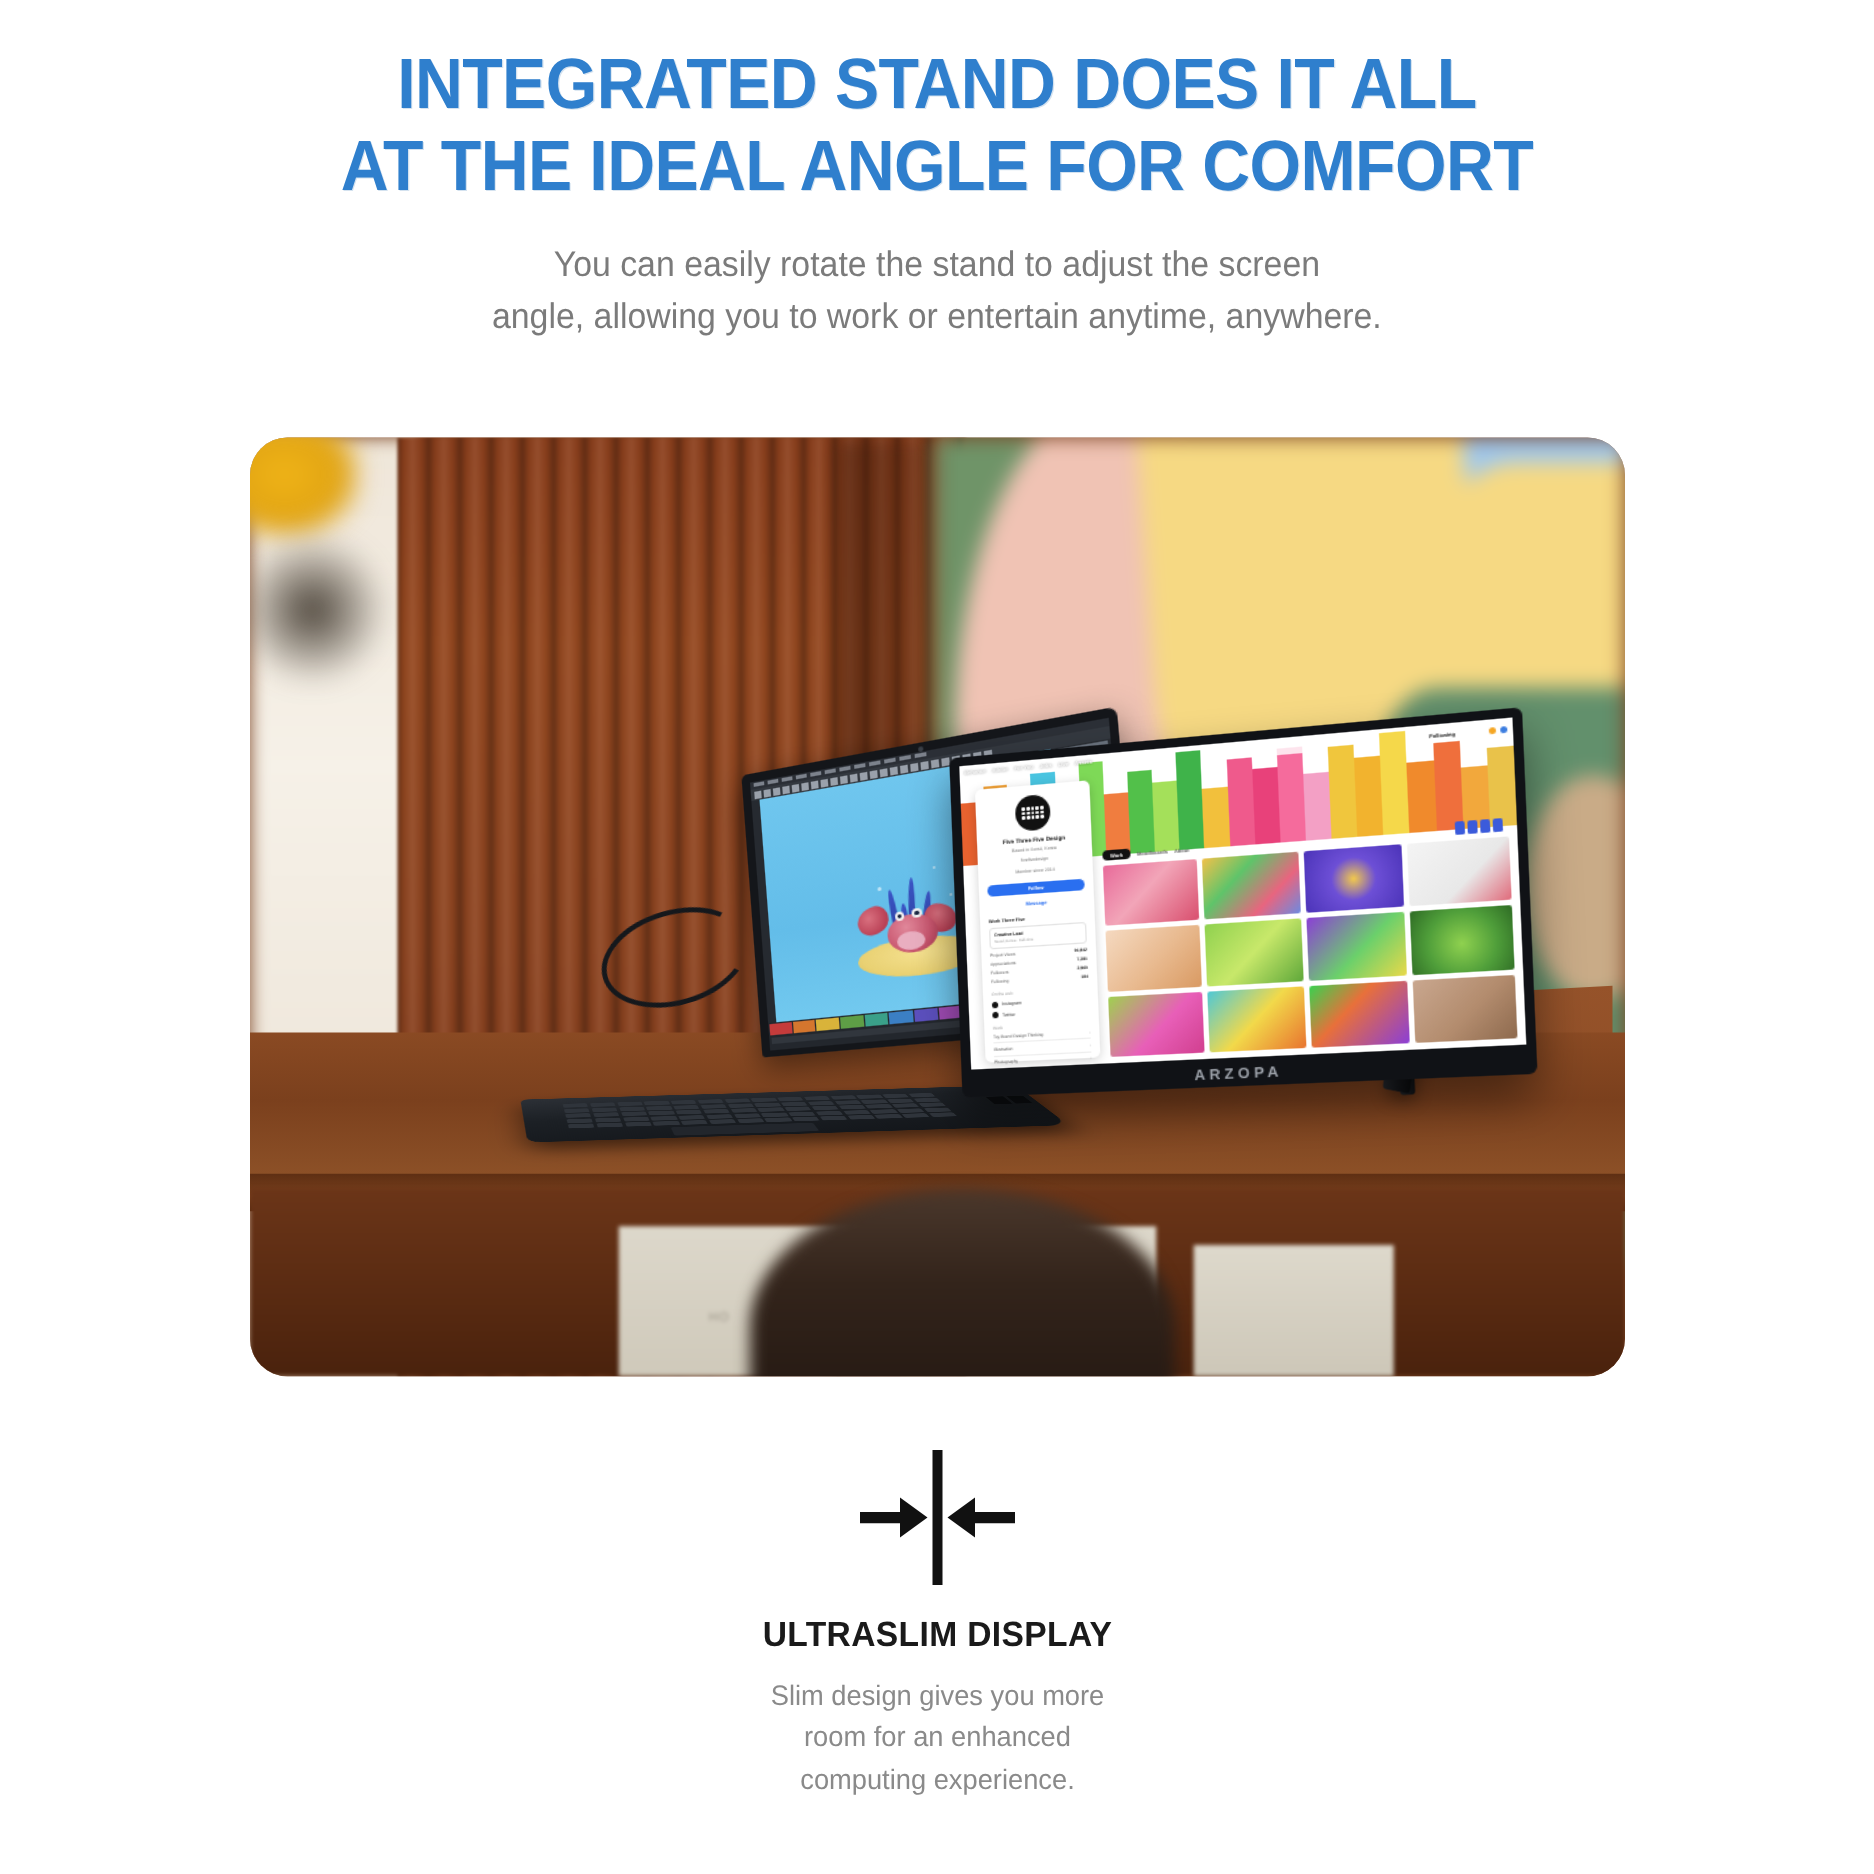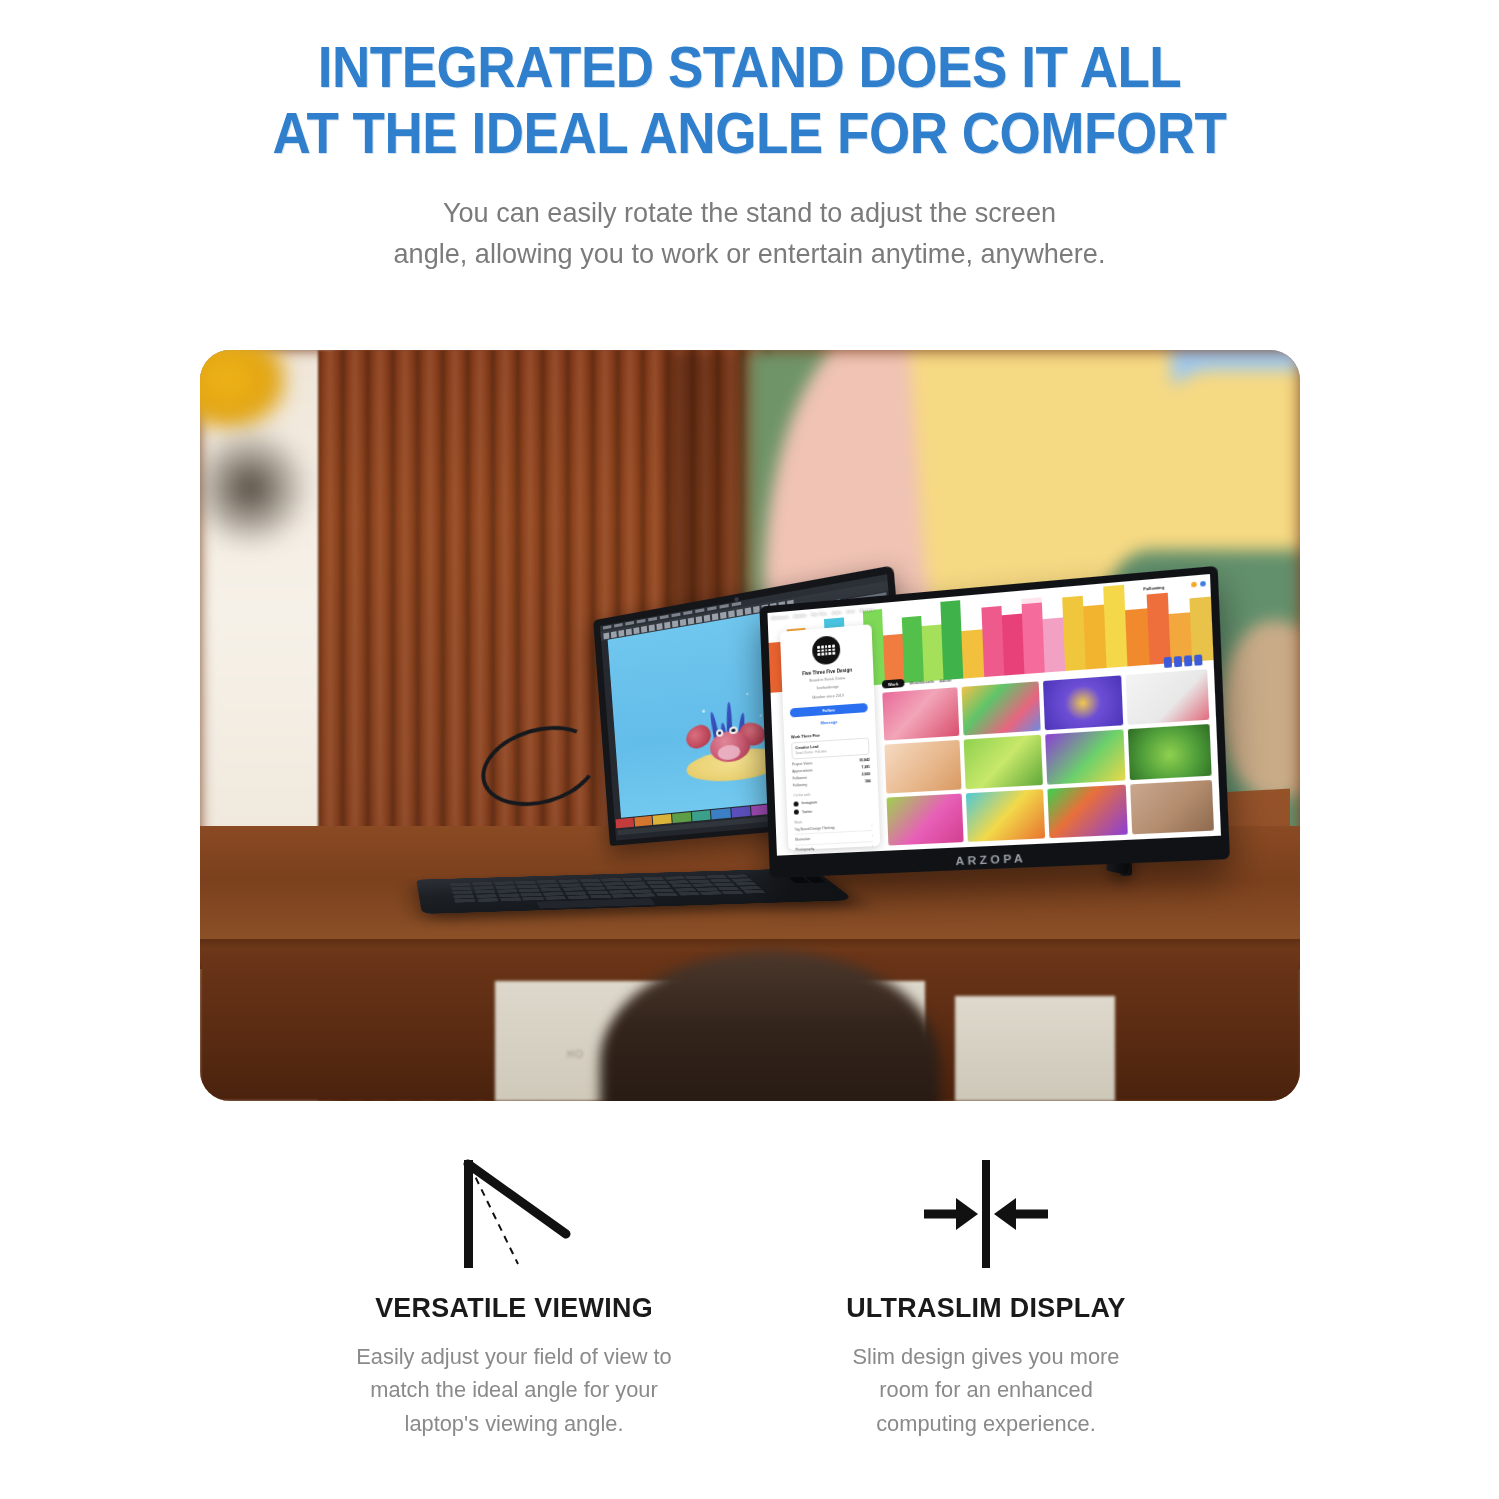--- a/index.html
+++ b/index.html
@@ -690,35 +690,20 @@
           </div>
           <div class="mon-brand">ARZOPA</div>
         </div>
       </div>
 
     </div>
   </div>
 
   <div class="features">
 
-    <div class="feat">
-      <div class="feat-icon">
-        <svg width="140" height="120" viewBox="0 0 140 120">
-          <rect x="20" y="6" width="9" height="108" fill="#111"></rect>
-          <line x1="24" y1="10" x2="122" y2="80" stroke="#111" stroke-width="9" stroke-linecap="round"></line>
-          <line x1="26" y1="12" x2="74" y2="110" stroke="#111" stroke-width="2" stroke-dasharray="7 6"></line>
-        </svg>
-      </div>
-      <div class="feat-title">VERSATILE VIEWING</div>
-      <div class="feat-desc">
-        <span>Easily adjust your field of view to</span>
-        <span>match the ideal angle for your</span>
-        <span>laptop's viewing angle.</span>
-      </div>
-    </div>
 
     <div class="feat">
       <div class="feat-icon">
         <svg width="140" height="120" viewBox="0 0 140 120">
           <rect x="66" y="6" width="8" height="108" fill="#111"></rect>
           <line x1="8" y1="60" x2="46" y2="60" stroke="#111" stroke-width="9"></line>
           <polygon points="40,44 62,60 40,76" fill="#111"></polygon>
           <line x1="132" y1="60" x2="94" y2="60" stroke="#111" stroke-width="9"></line>
           <polygon points="100,44 78,60 100,76" fill="#111"></polygon>
         </svg>

